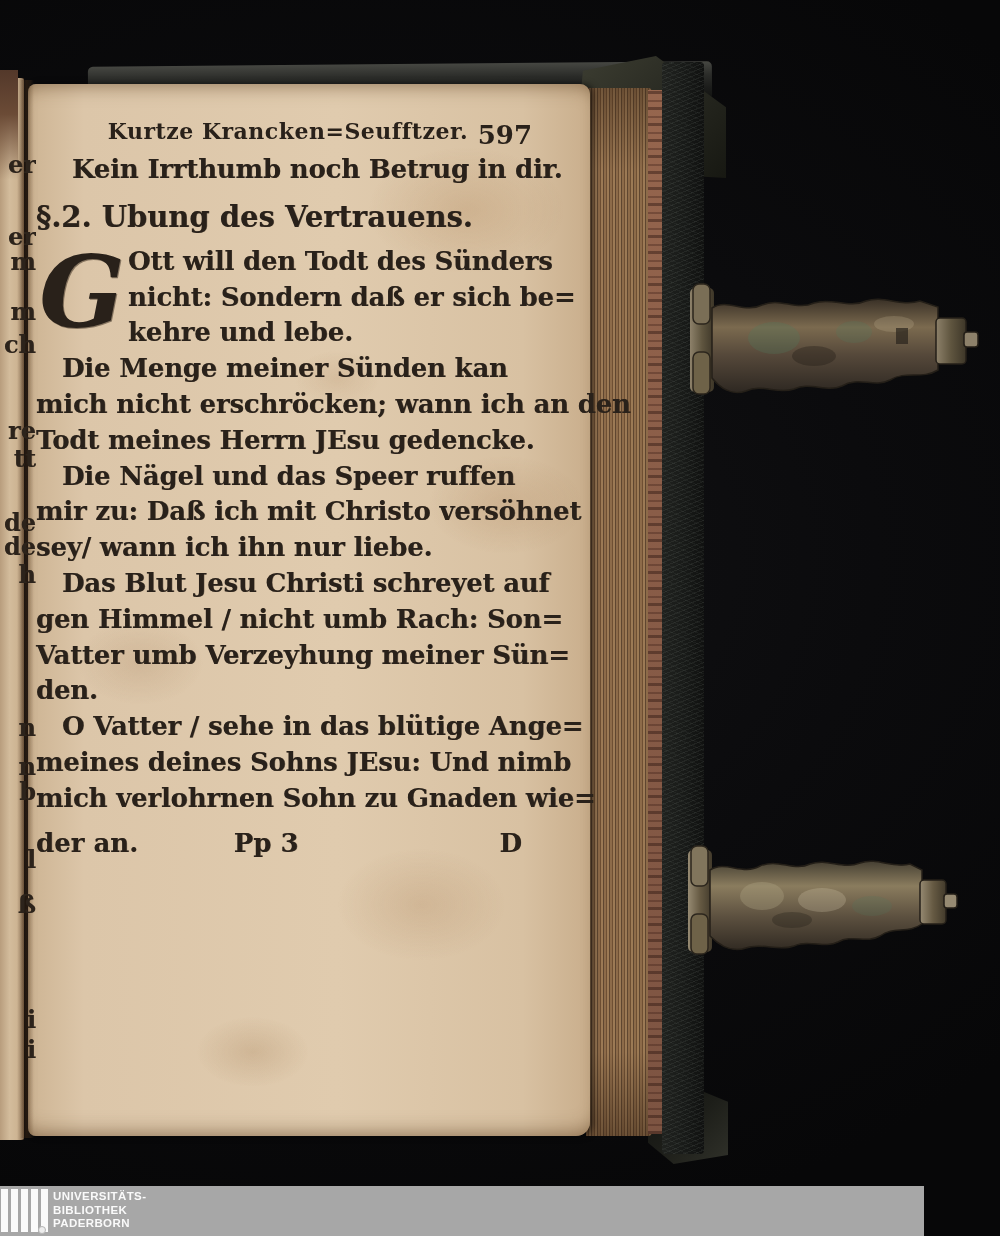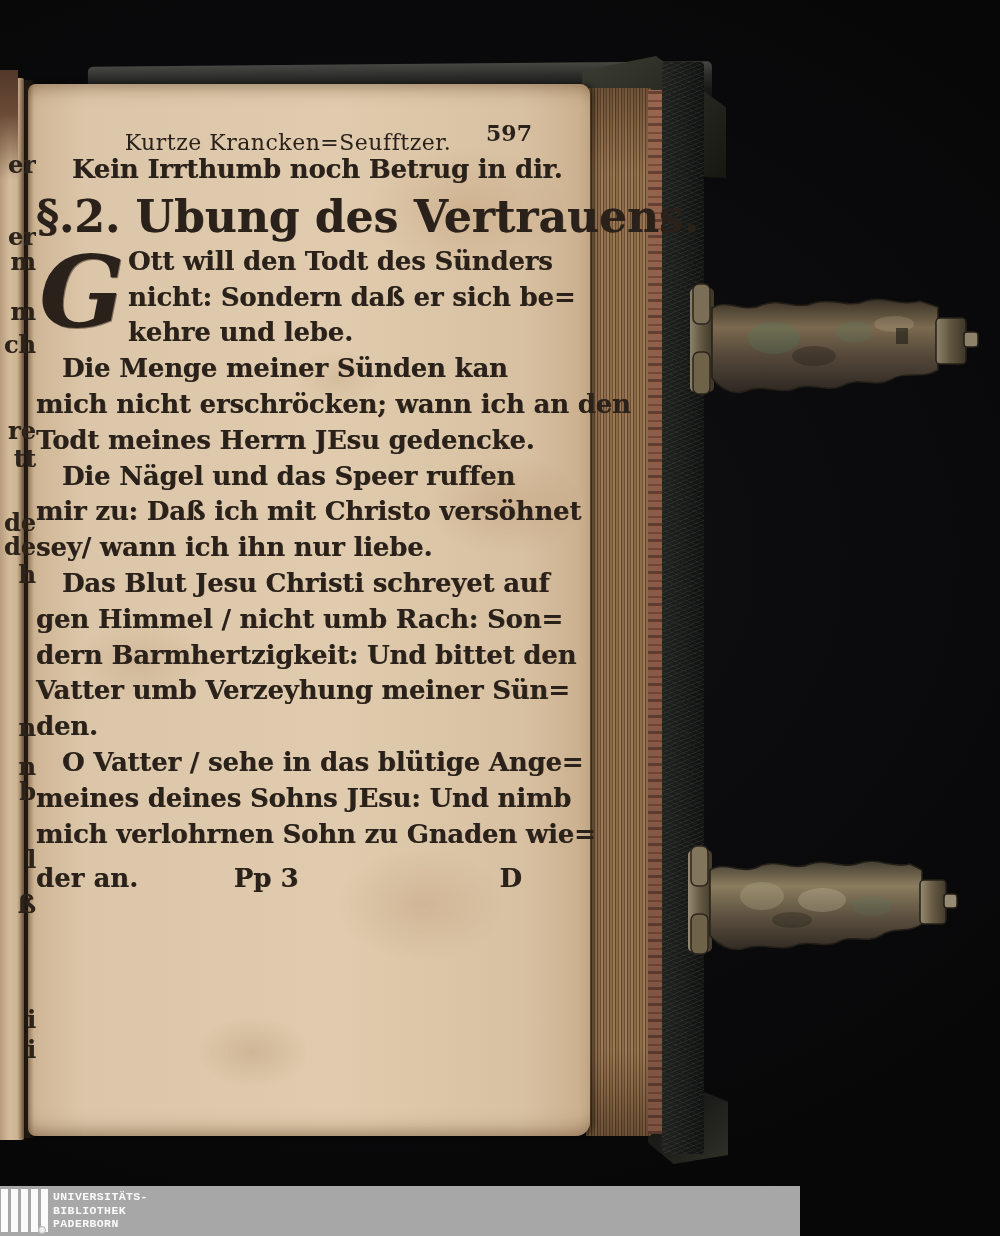--- a/index.html
+++ b/index.html
@@ -56,44 +56,44 @@
       repeating-linear-gradient(24deg, rgba(120,130,125,.08) 0 1px, rgba(0,0,0,0) 1px 5px),
       linear-gradient(90deg,#20221f 0%,#181a18 55%,#101110 100%);
     border-radius:4px;}
 
   .clasp{position:absolute;z-index:4;}
 
   
   .text-col{position:absolute;left:8px;top:34px;width:548px;color:#29211a;}
   .hdr{position:relative;height:34px;}
   .hdr .title{position:absolute;left:0;right:44px;text-align:center;
-    font-size:22px;font-weight:400;letter-spacing:.5px;margin-top:12px;}
-  .hdr .pnum{position:absolute;right:52px;top:2px;font-size:22px;font-weight:700;}
+    font-size:22px;font-weight:700;letter-spacing:.5px;}
+  .hdr .pnum{position:absolute;right:52px;top:2px;font-size:26px;font-weight:700;}
   .line{white-space:nowrap;height:35.8px;line-height:35.8px;font-size:26px;font-weight:700;
     letter-spacing:-0.2px;text-shadow:.4px .3px 0 rgba(45,33,22,.5);}
   .line.first{padding-left:26px;}
   .line.cpl{padding-left:36px;}
-  .heading{height:56px;line-height:58px;font-size:44px;font-weight:700;letter-spacing:0;
+  .heading{height:56px;line-height:58px;font-size:29px;font-weight:700;letter-spacing:0;
     text-shadow:.5px .4px 0 rgba(45,33,22,.55);white-space:nowrap;}
   .para{margin:0;overflow:visible;}
   .dropcap{float:left;width:92px;height:104px;font-size:100px;line-height:96px;
     font-style:italic;font-weight:700;text-align:center;
     text-shadow:1px 1px 0 rgba(45,33,22,.5);}
   .lastrow{position:relative;height:36px;line-height:36px;font-size:26px;font-weight:700;
     text-shadow:.4px .3px 0 rgba(45,33,22,.5);margin-top:8px;}
   .lastrow .sig{position:absolute;left:42%;transform:translateX(-50%);text-align:right;}
   .lastrow .cw{position:absolute;right:62px;}
 
   
   .frag{position:absolute;left:0;width:36px;color:#2c231b;font-size:24px;font-weight:700;
     text-align:right;overflow:hidden;z-index:4;text-shadow:.3px .3px 0 rgba(45,33,22,.5);}
 
   
-  .footer{position:absolute;left:0;top:1186px;width:800px;height:50px;background:#a7a7a7;z-index:6;
-    font-family:Liberation Mono, monospace;}
+  .footer{position:absolute;left:0;top:1186px;width:924px;height:50px;background:#a7a7a7;z-index:6;
+    font-family:Liberation Sans, sans-serif;}
   .logo{position:absolute;left:1px;top:3px;height:44px;}
   .logo .bar{display:inline-block;width:7px;height:43px;margin-right:3px;background:#fbfbfb;vertical-align:top;}
   .logo .dot{position:absolute;left:37px;top:37px;width:8px;height:8px;border-radius:50%;
     background:#ededed;border:1px solid #b5b5b5;box-sizing:border-box;}
   .libname{position:absolute;left:53px;top:4px;color:#fafafa;font-size:11.5px;font-weight:700;
     letter-spacing:.4px;line-height:13.5px;}
 </style>
 </head>
 <body>
 
@@ -150,21 +150,20 @@
             <div class="line">Todt meines Herrn JEsu gedencke.</div>
           </div>
           <div class="para">
             <div class="line first">Die Nägel und das Speer ruffen</div>
             <div class="line">mir zu: Daß ich mit Christo versöhnet</div>
             <div class="line">sey/ wann ich ihn nur liebe.</div>
           </div>
           <div class="para">
             <div class="line first">Das Blut Jesu Christi schreyet auf</div>
             <div class="line">gen Himmel / nicht umb Rach: Son=</div>
-            <div class="line">dern Barmhertzigkeit: Und bittet den</div>
             <div class="line">Vatter umb Verzeyhung meiner Sün=</div>
             <div class="line">den.</div>
           </div>
           <div class="para">
             <div class="line first">O Vatter / sehe in das blütige Ange=</div>
             <div class="line">meines deines Sohns JEsu: Und nimb</div>
             <div class="line">mich verlohrnen Sohn zu Gnaden wie=</div>
           </div>
         </div>
       <div class="lastrow">

